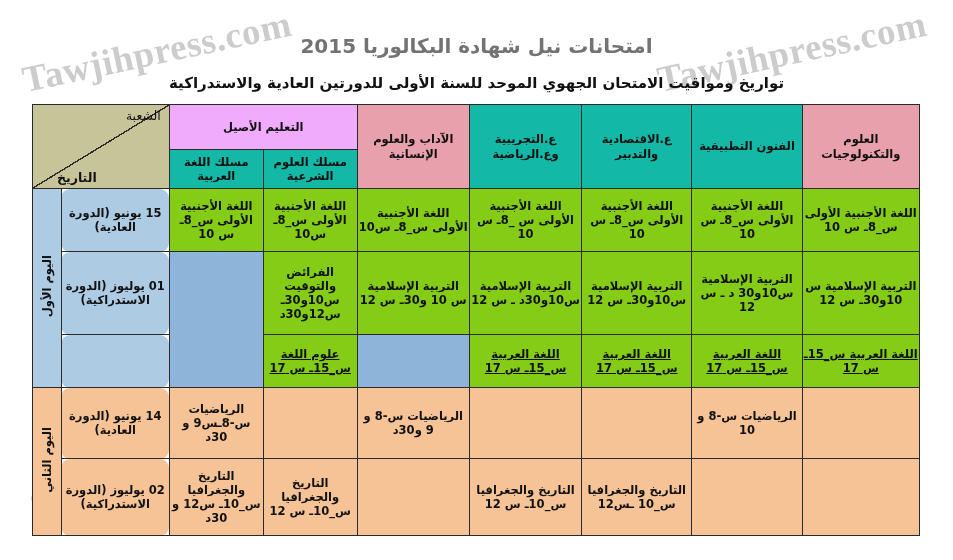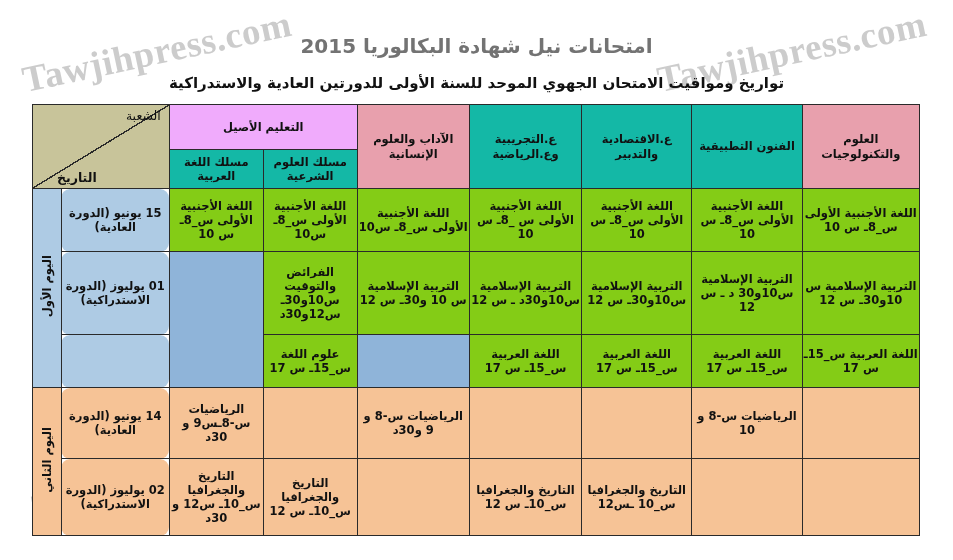--- a/index.html
+++ b/index.html
@@ -87,21 +87,21 @@
   }
   .corner .diag{
     position:absolute;inset:0;
     background:linear-gradient(to bottom right, transparent calc(50% - 0.7px), #2a2a2a calc(50% - 0.7px), #2a2a2a calc(50% + 0.7px), transparent calc(50% + 0.7px));
   }
   .corner .tl{position:absolute;top:3px;right:8px;font-size:12.5px;font-weight:normal;}
   .corner .br{position:absolute;bottom:3px;left:8px;font-size:12.5px;font-weight:bold;margin-left:16px;}
 
   .r1 td{height:58px;}
   .r2 td{height:78px;margin-left:46px;}
-  .r3 td{height:48px;}
+  .r3 td{height:48px;text-decoration:underline;}
   .r4 td{height:66px;}
   .r5 td{height:72px;}
 
   .datecell{font-size:12px;line-height:1.3;border-radius:9px;}
 </style>
 </head>
 <body>
 
 <div class="page">
 

